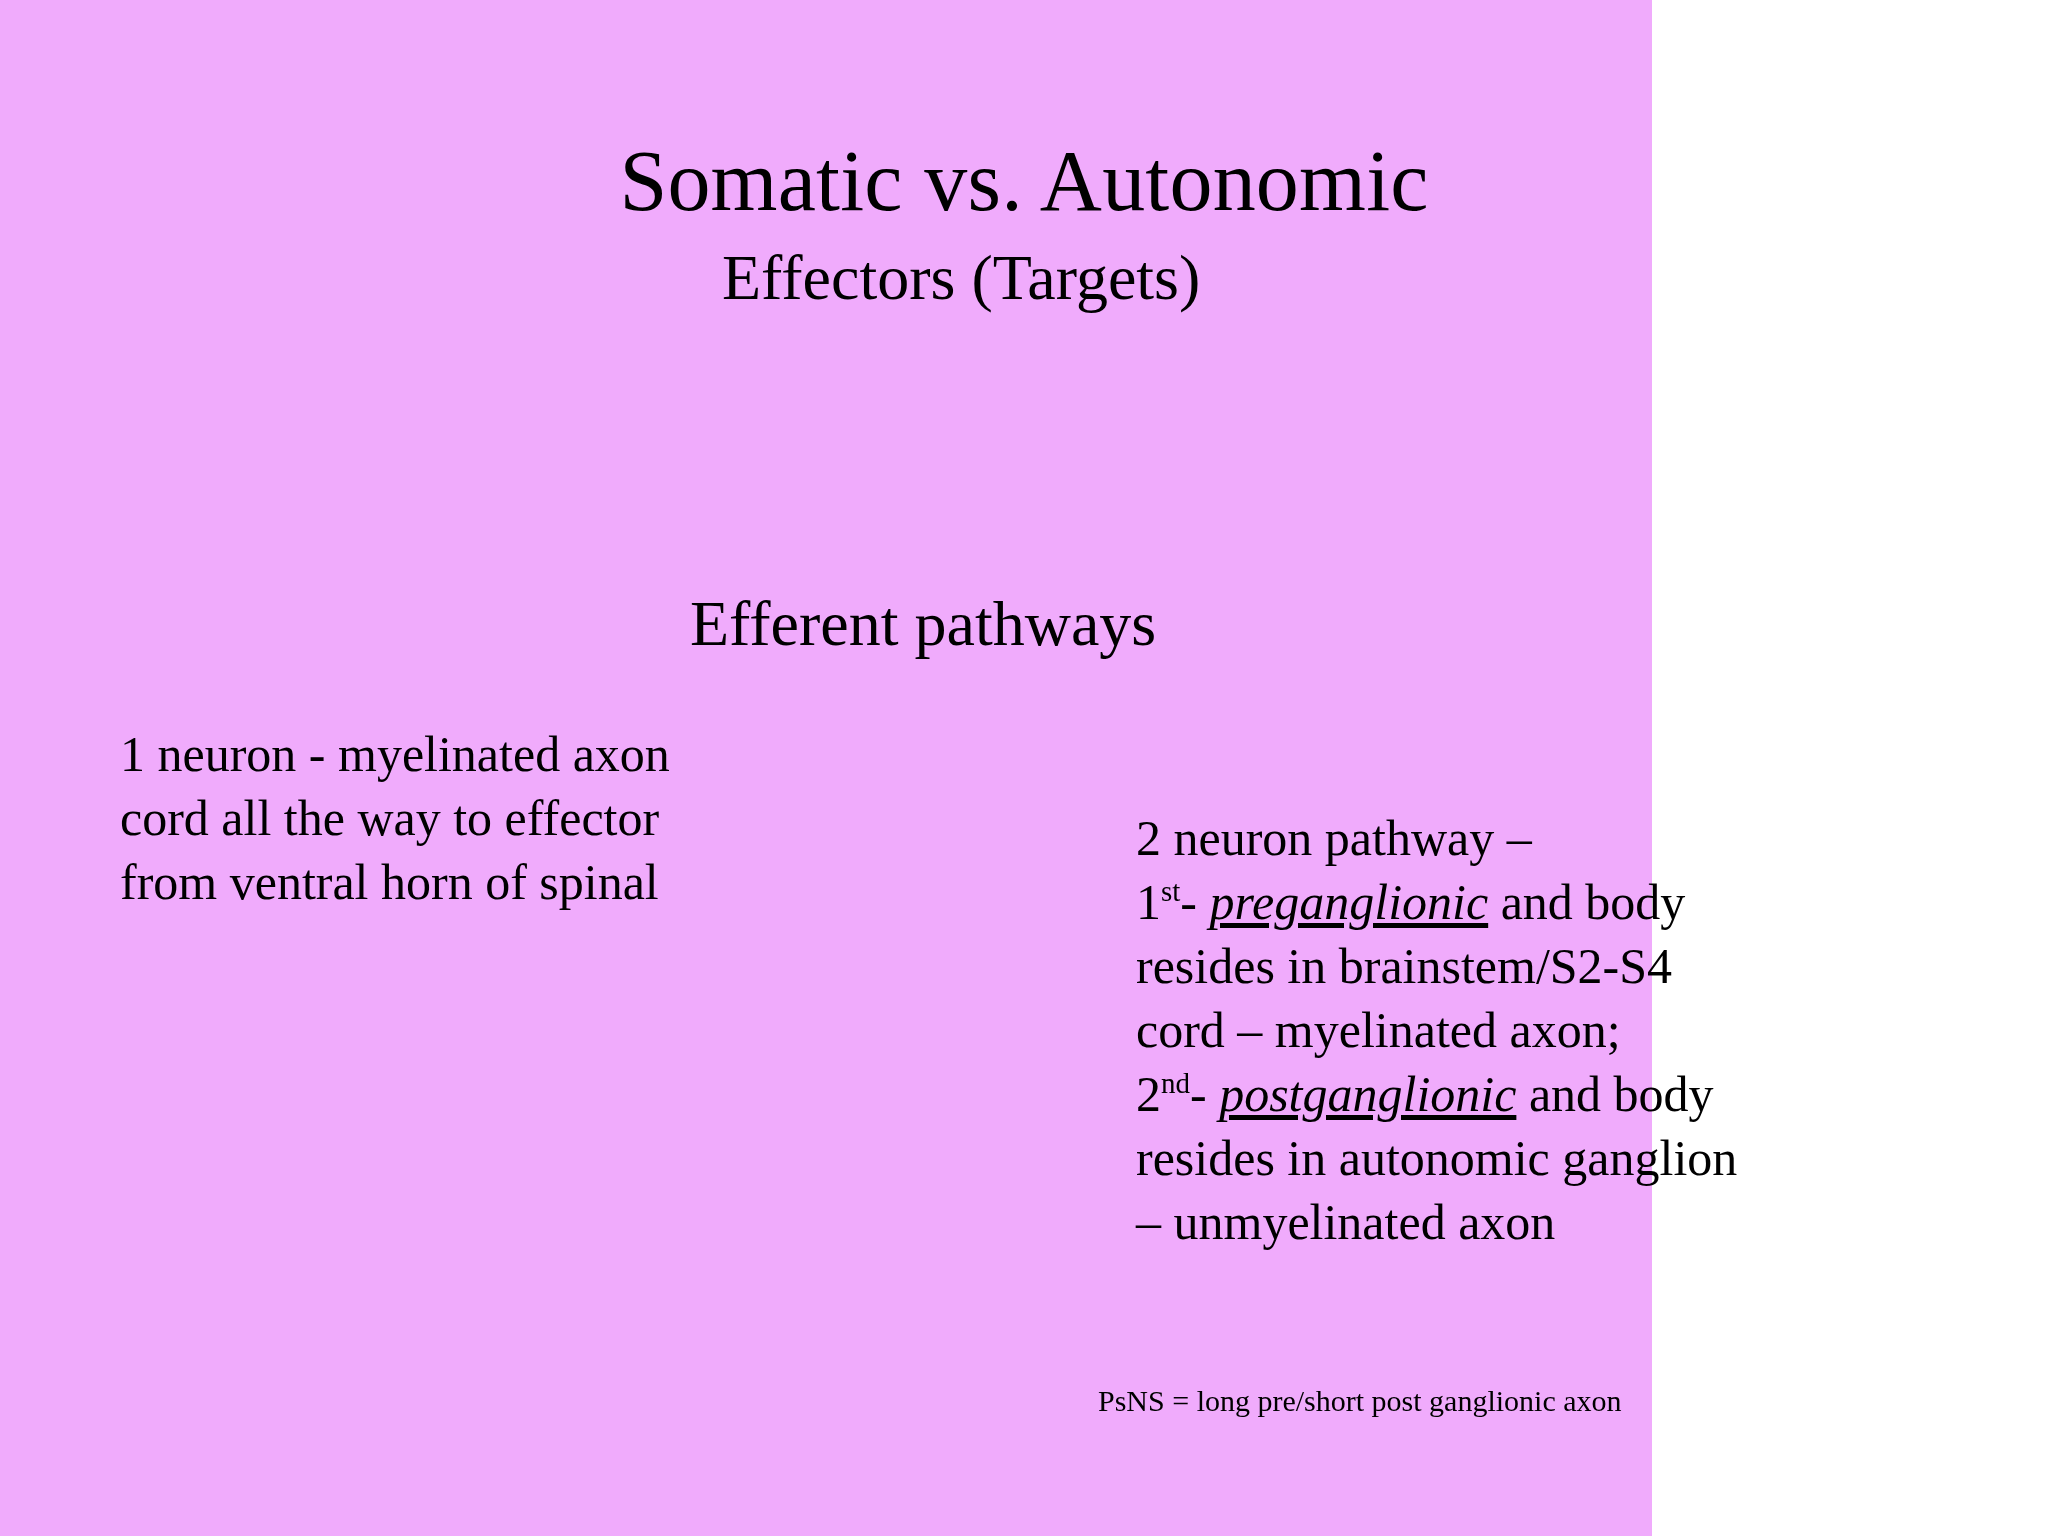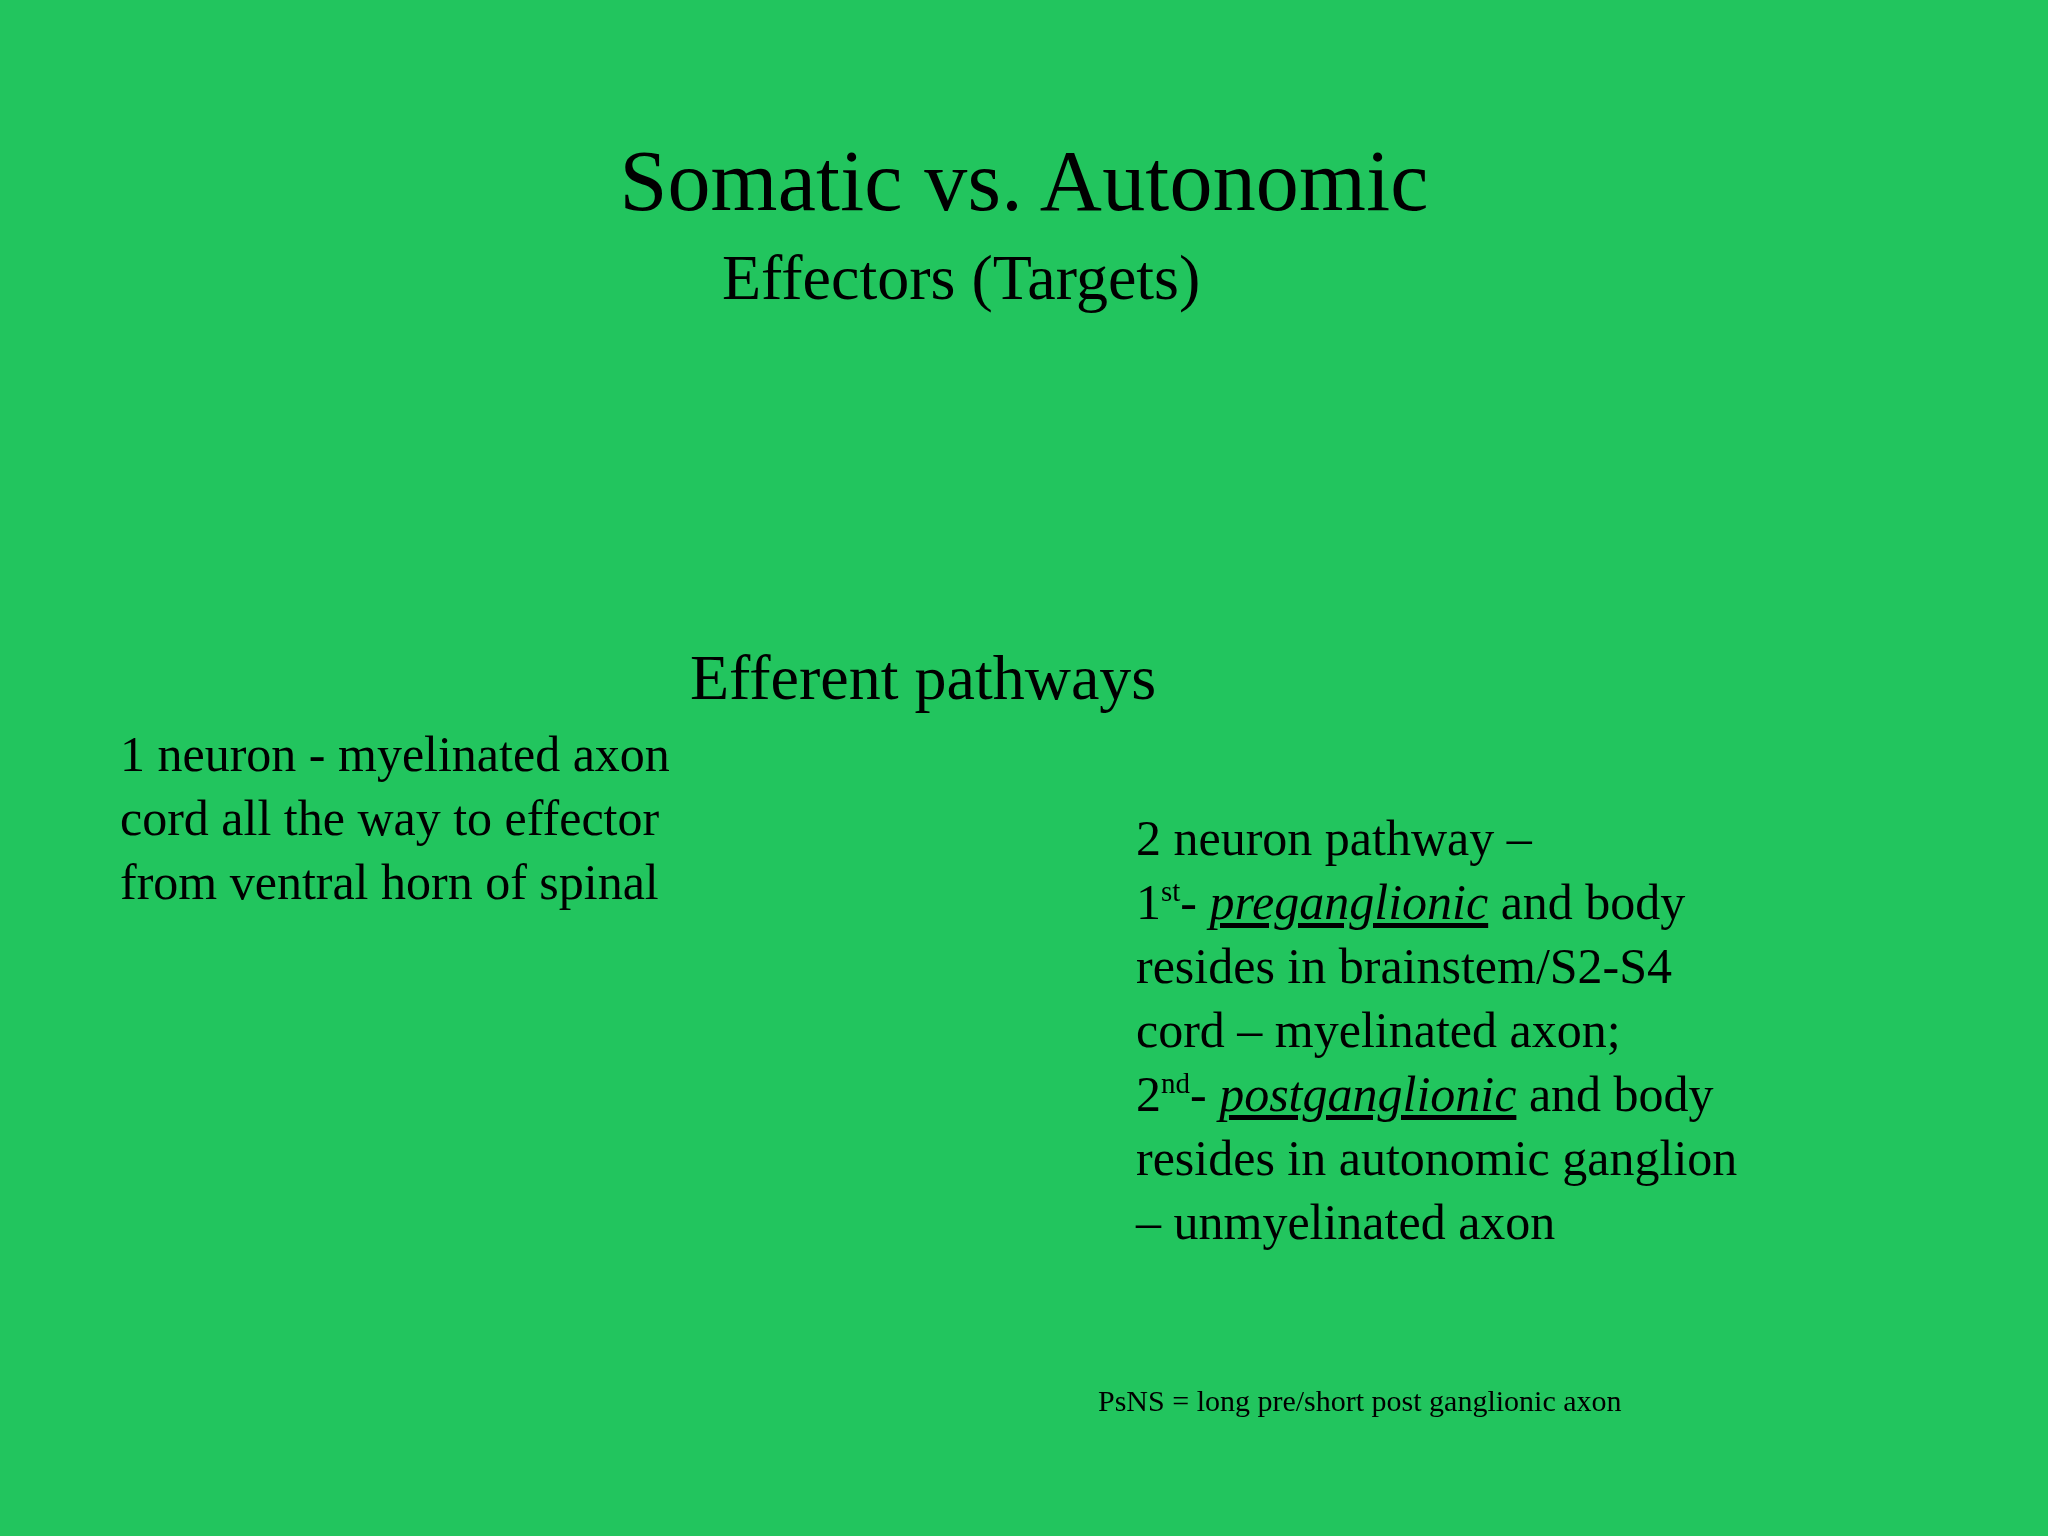--- a/index.html
+++ b/index.html
@@ -12,23 +12,23 @@
     width: 2048px;
     height: 1536px;
     overflow: hidden;
     font-family: "Liberation Serif", "DejaVu Serif", serif;
     color: #000000;
     -webkit-font-smoothing: antialiased;
   }
 
   #slide {
     position: relative;
-    width: 2048px;
+    width: 1652px;
     height: 1536px;
-    background: #22c55e;
+    background: #f0abfc;
   }
 
   
   .slide-title {
     position: absolute;
     left: 0;
     top: 78px;
     width: 2048px;
     text-align: center;
     font-size: 86px;
@@ -44,21 +44,21 @@
     font-size: 64px;
     line-height: 1.12;
     white-space: nowrap;
   }
   #heading-effectors {
     left: 722px;
     top: 242px;
   }
   #heading-efferent {
     left: 690px;
-    top: 642px;
+    top: 588px;
   }
 
   
   .body-text {
     position: absolute;
     font-size: 50px;
     line-height: 1.28;
   }
 
   #somatic-effector {

